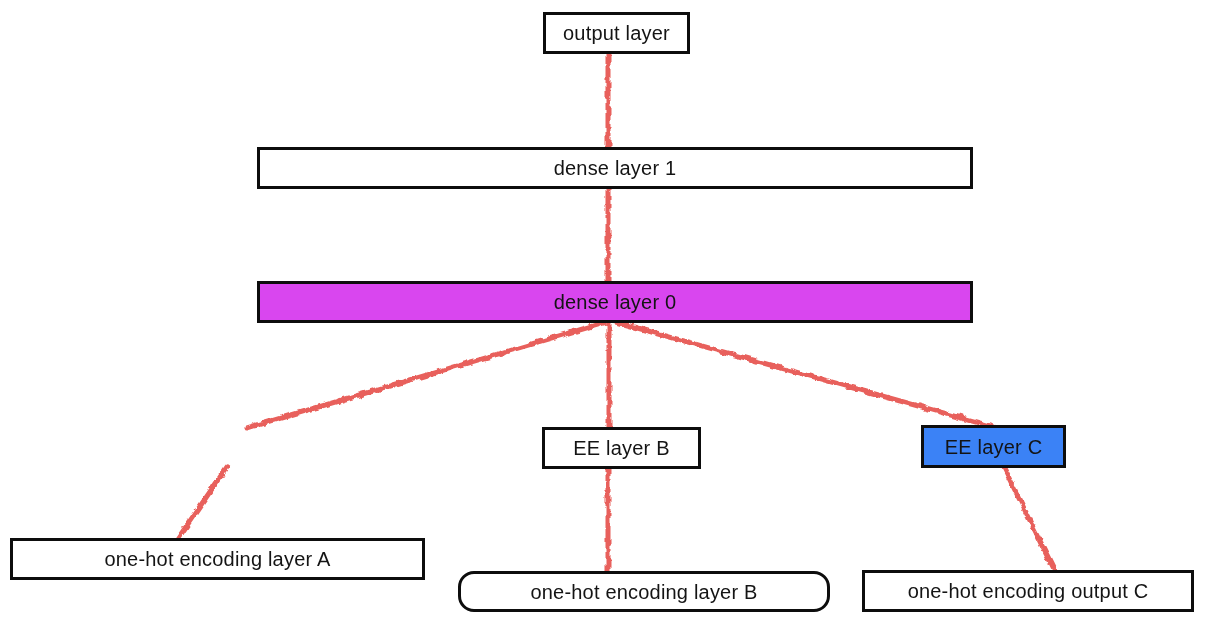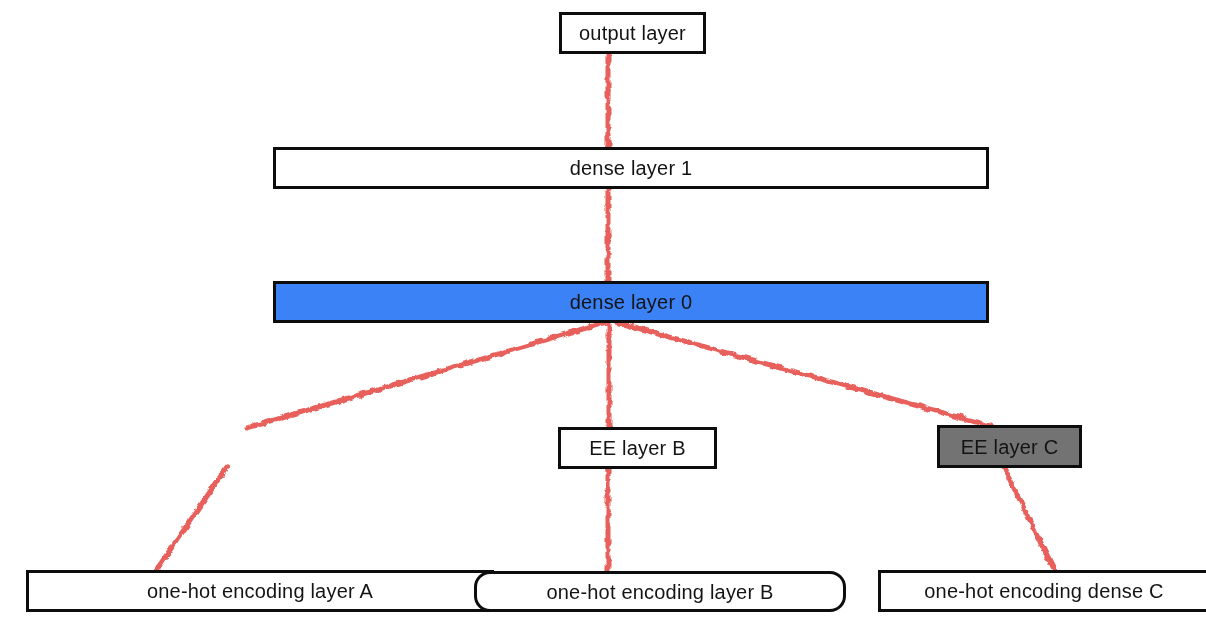--- a/index.html
+++ b/index.html
@@ -30,21 +30,20 @@
     border: 3px solid #0d0d0d;
     display: flex;
     align-items: center;
     justify-content: center;
     font-size: 20px;
     line-height: 1;
     color: #141414;
     letter-spacing: 0.2px;
     z-index: 2;
     white-space: nowrap;
-    margin-left: 16px;
   }
 </style>
 </head>
 <body>
 
 <div class="canvas">
   <svg id="edge-svg" viewBox="0 0 1206 624" xmlns="http://www.w3.org/2000/svg">
     <defs>
       <filter id="crayon" x="-10%" y="-10%" width="120%" height="120%">
         <feTurbulence type="fractalNoise" baseFrequency="0.12" numOctaves="3" seed="7" result="noise"></feTurbulence>
@@ -62,31 +61,31 @@
         <line x1="1003" y1="466" x2="1056" y2="573" stroke="#e8615b" stroke-width="5"></line>
       </g>
   </svg>
 
 <div class="node" style="left: 543px; top: 12px; width: 147px; height: 42px; border-color: rgb(13, 13, 13); background: rgb(255, 255, 255);">
       <span style="color: rgb(20, 20, 20);">output layer</span>
     </div>
     <div class="node" style="left: 257px; top: 147px; width: 716px; height: 42px; border-color: rgb(13, 13, 13); background: rgb(255, 255, 255);">
       <span style="color: rgb(20, 20, 20);">dense layer 1</span>
     </div>
-    <div class="node" style="left: 257px; top: 281px; width: 716px; height: 42px; border-color: rgb(13, 13, 13); background: #3b82f6;">
+    <div class="node" style="left: 257px; top: 281px; width: 716px; height: 42px; border-color: rgb(13, 13, 13); background: #d946ef;">
       <span style="color: rgb(20, 20, 20);">dense layer 0</span>
     </div>
     <div class="node" style="left: 542px; top: 427px; width: 159px; height: 42px; border-color: rgb(13, 13, 13); background: rgb(255, 255, 255);">
       <span style="color: rgb(20, 20, 20);">EE layer B</span>
     </div>
-    <div class="node" style="left: 921px; top: 425px; width: 145px; height: 43px; border-color: rgb(13, 13, 13); background: #737373;">
+    <div class="node" style="left: 921px; top: 425px; width: 145px; height: 43px; border-color: rgb(13, 13, 13); background: #3b82f6;">
       <span style="color: rgb(20, 20, 20);">EE layer C</span>
     </div>
-    <div class="node" style="left: 10px; top: 570px; width: 468px; height: 42px; border-color: rgb(13, 13, 13); background: rgb(255, 255, 255);">
+    <div class="node" style="left: 10px; top: 538px; width: 415px; height: 42px; border-color: rgb(13, 13, 13); background: rgb(255, 255, 255);">
       <span style="color: rgb(20, 20, 20);">one-hot encoding layer A</span>
     </div>
     <div class="node" style="left: 458px; top: 571px; width: 372px; height: 41px; border-color: rgb(13, 13, 13); background: rgb(255, 255, 255); border-radius: 16px;">
       <span style="color: rgb(20, 20, 20);">one-hot encoding layer B</span>
     </div>
     <div class="node" style="left: 862px; top: 570px; width: 332px; height: 42px; border-color: rgb(13, 13, 13); background: rgb(255, 255, 255);">
-      <span style="color: rgb(20, 20, 20);">one-hot encoding dense C</span>
+      <span style="color: rgb(20, 20, 20);">one-hot encoding output C</span>
     </div>
   </div>
 
 </body></html>

